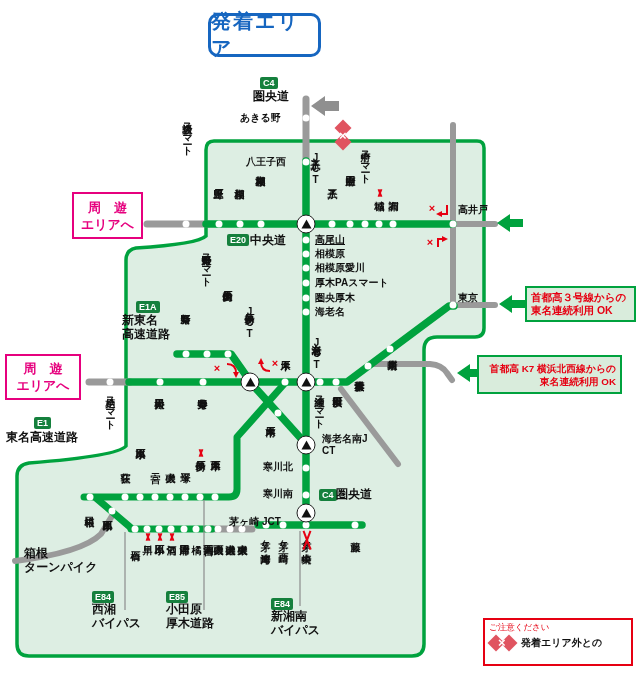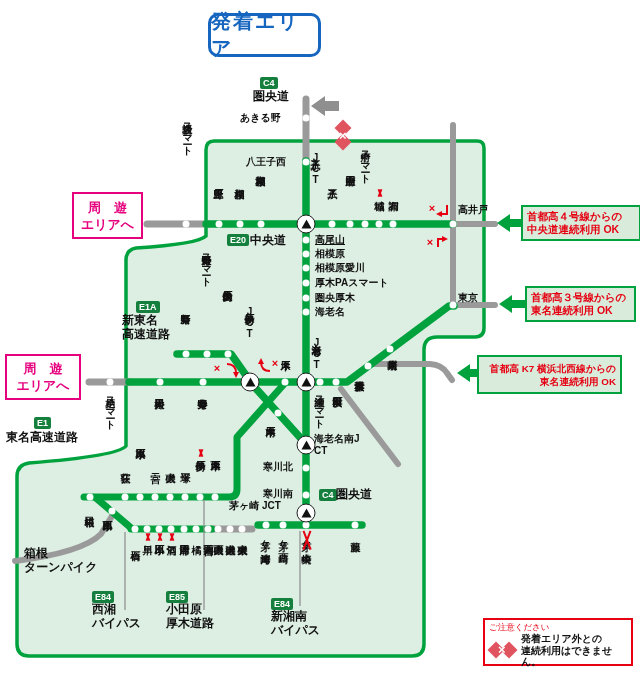--- a/index.html
+++ b/index.html
@@ -42,21 +42,21 @@
   
   .dot{position:absolute;width:7px;height:7px;background:#fff;border-radius:50%;
     transform:translate(-50%,-50%);}
   .jct{position:absolute;width:17px;height:17px;background:#fff;border:1px solid #222;
     border-radius:50%;transform:translate(-50%,-50%);display:flex;align-items:center;
     justify-content:center;}
   .jct::after{content:"";width:0;height:0;border-left:5px solid transparent;
     border-right:5px solid transparent;border-bottom:9px solid #111;margin-top:-1px;}
   .st-label{position:absolute;font-size:10px;font-weight:bold;line-height:12px;white-space:pre;}
   .st-label.v{writing-mode:vertical-rl;text-orientation:upright;line-height:13px;white-space:normal;}
-  .st-label.h.wrap{white-space:normal;word-break:break-all;line-height:11.5px;}
+  .st-label.h.wrap{white-space:normal;word-break:break-all;line-height:11.5px;margin-left:8px;}
   .crossed::before,.crossed::after{content:"";position:absolute;left:50%;top:50%;
     width:2px;height:calc(100% + 8px);background:#e60012;}
   .crossed::before{transform:translate(-50%,-50%) rotate(21deg);}
   .crossed::after{transform:translate(-50%,-50%) rotate(-21deg);}
 </style>
 </head>
 <body>
 
 <div id="stage">
 
@@ -122,44 +122,39 @@
 
   <div class="title-box">発着エリア</div>
 
 
   <div class="ngicon" style="left:334px;top:120px;width:20px;height:32px;">
     <span class="dia" style="left:3px;top:2px;"></span>
     <span class="dia" style="left:3px;top:16px;"></span>
     <span class="x" style="left:5px;top:9px;">×</span>
   </div>
 
-  <div class="ok-box" style="left:521px;top:205px;width:108px;height:28px;font-size:10.5px;">
-    <div>首都高４号線からの</div>
-    <div>中央道連続利用 OK</div>
-  </div>
   <div class="ok-box" style="left:525px;top:286px;width:99px;height:28px;font-size:10.5px;">
     <div>首都高３号線からの</div>
     <div>東名連続利用 OK</div>
   </div>
   <div class="ok-box" style="left:477px;top:355px;width:133px;height:31px;font-size:9.8px;align-items:flex-end;">
     <div>首都高 K7 横浜北西線からの</div>
     <div>東名連続利用 OK</div>
   </div>
 
   <div class="caution-box">
     <div class="hdr">ご注意ください</div>
     <div class="row">
       <div class="ngicon" style="position:relative;width:32px;height:20px;flex:0 0 32px;">
         <span class="dia" style="left:1px;top:4px;"></span>
         <span class="dia" style="left:14px;top:4px;"></span>
         <span class="x" style="left:9px;top:3px;">×</span>
       </div>
       <div>
         <div class="txt">発着エリア外との</div>
-        <div class="txt">連続利用はできません。</div>
       </div>
     </div>
   </div>
 
 <div class="shuyu" style="left: 72px; top: 192px; width: 67px; height: 43px; white-space: pre;">周　遊
 エリアへ</div>
     <div class="shuyu" style="left: 5px; top: 354px; width: 72px; height: 42px; white-space: pre;">周　遊
 エリアへ</div>
     <div class="badge" style="left: 260px; top: 77px;">C4</div>
     <div class="road-name" style="left: 253px; top: 89px;">圏央道</div>
@@ -297,14 +292,14 @@
     <div class="st-label v" style="left: 349px; top: 534px;">藤沢</div>
     <div class="jct" style="left: 306px; top: 224px;"></div>
     <div class="st-label v" style="left: 309px; top: 152px;">八王子JCT</div>
     <div class="jct" style="left: 250px; top: 382px;"></div>
     <div class="st-label v" style="left: 243px; top: 306px;">伊勢原JCT</div>
     <div class="jct" style="left: 306px; top: 382px;"></div>
     <div class="st-label v" style="left: 310px; top: 337px; height: 42px;">海老名JCT</div>
     <div class="jct" style="left: 306px; top: 445px;"></div>
     <div class="st-label h wrap" style="left: 314px; top: 433px; width: 52px;">海老名南JCT</div>
     <div class="jct" style="left: 306px; top: 513px;"></div>
-    <div class="st-label h" style="left: 229px; top: 500px;">茅ヶ崎 JCT</div>
+    <div class="st-label h" style="left: 229px; top: 516px;">茅ヶ崎 JCT</div>
   </div>
 
 </body></html>

